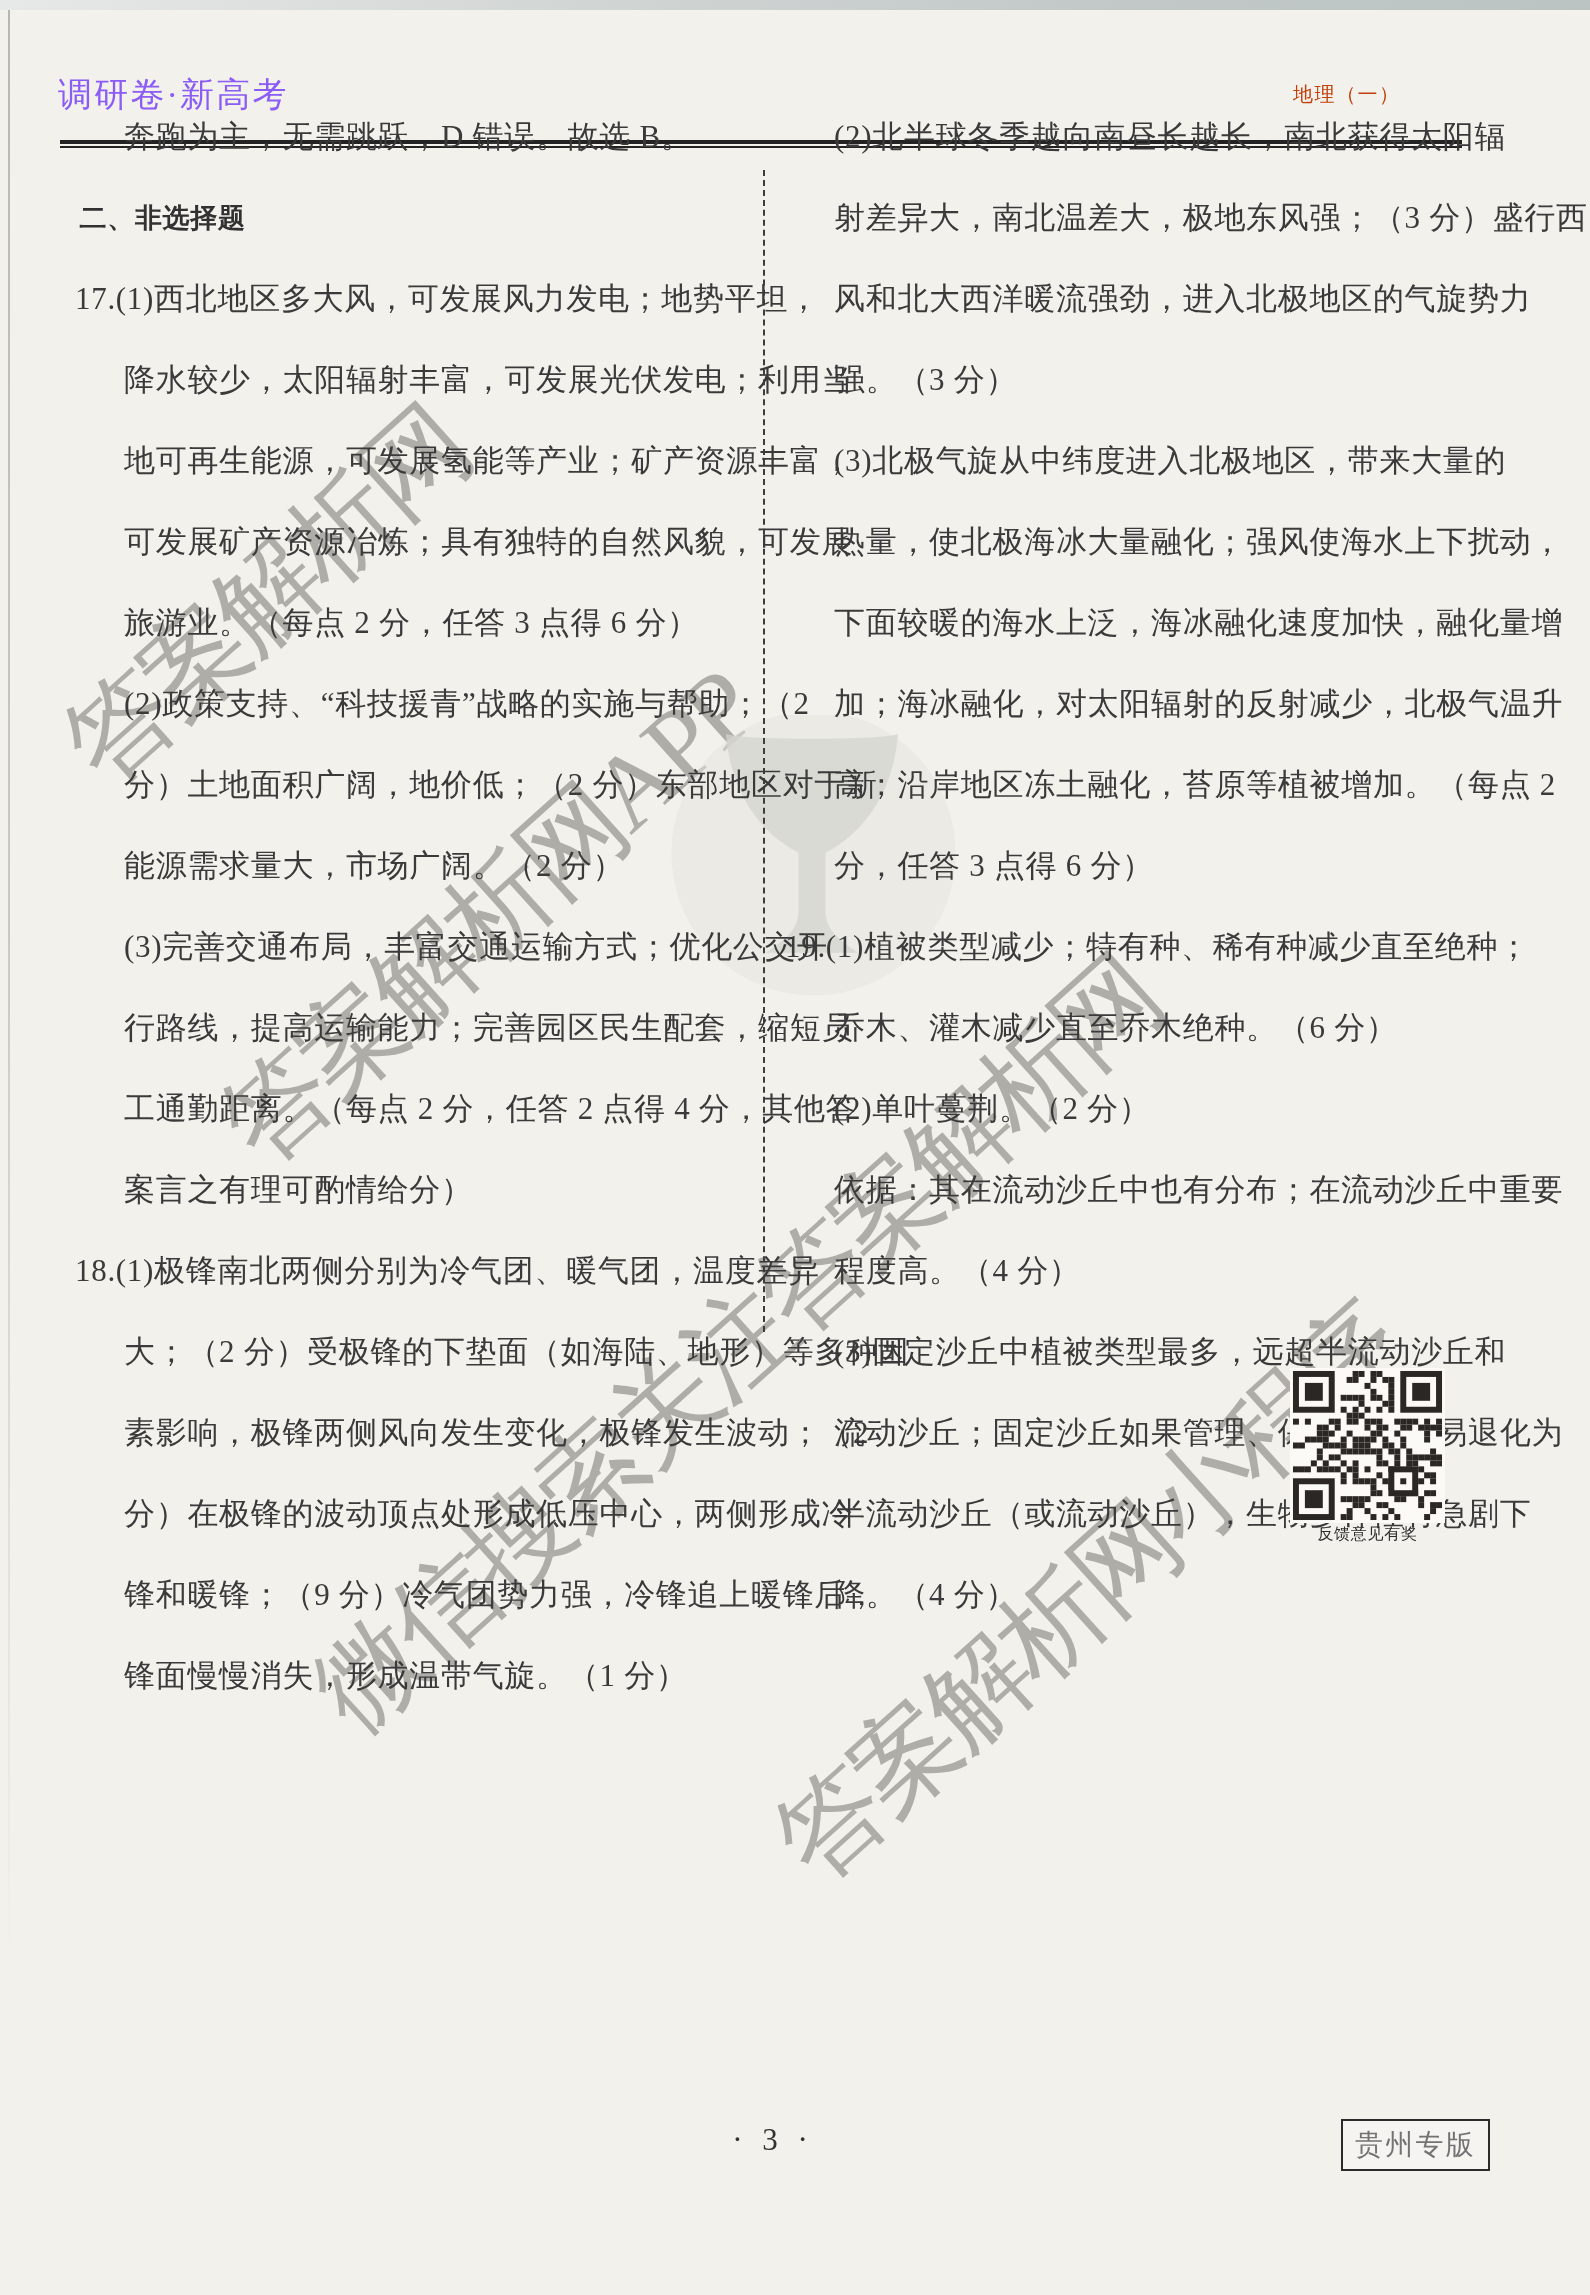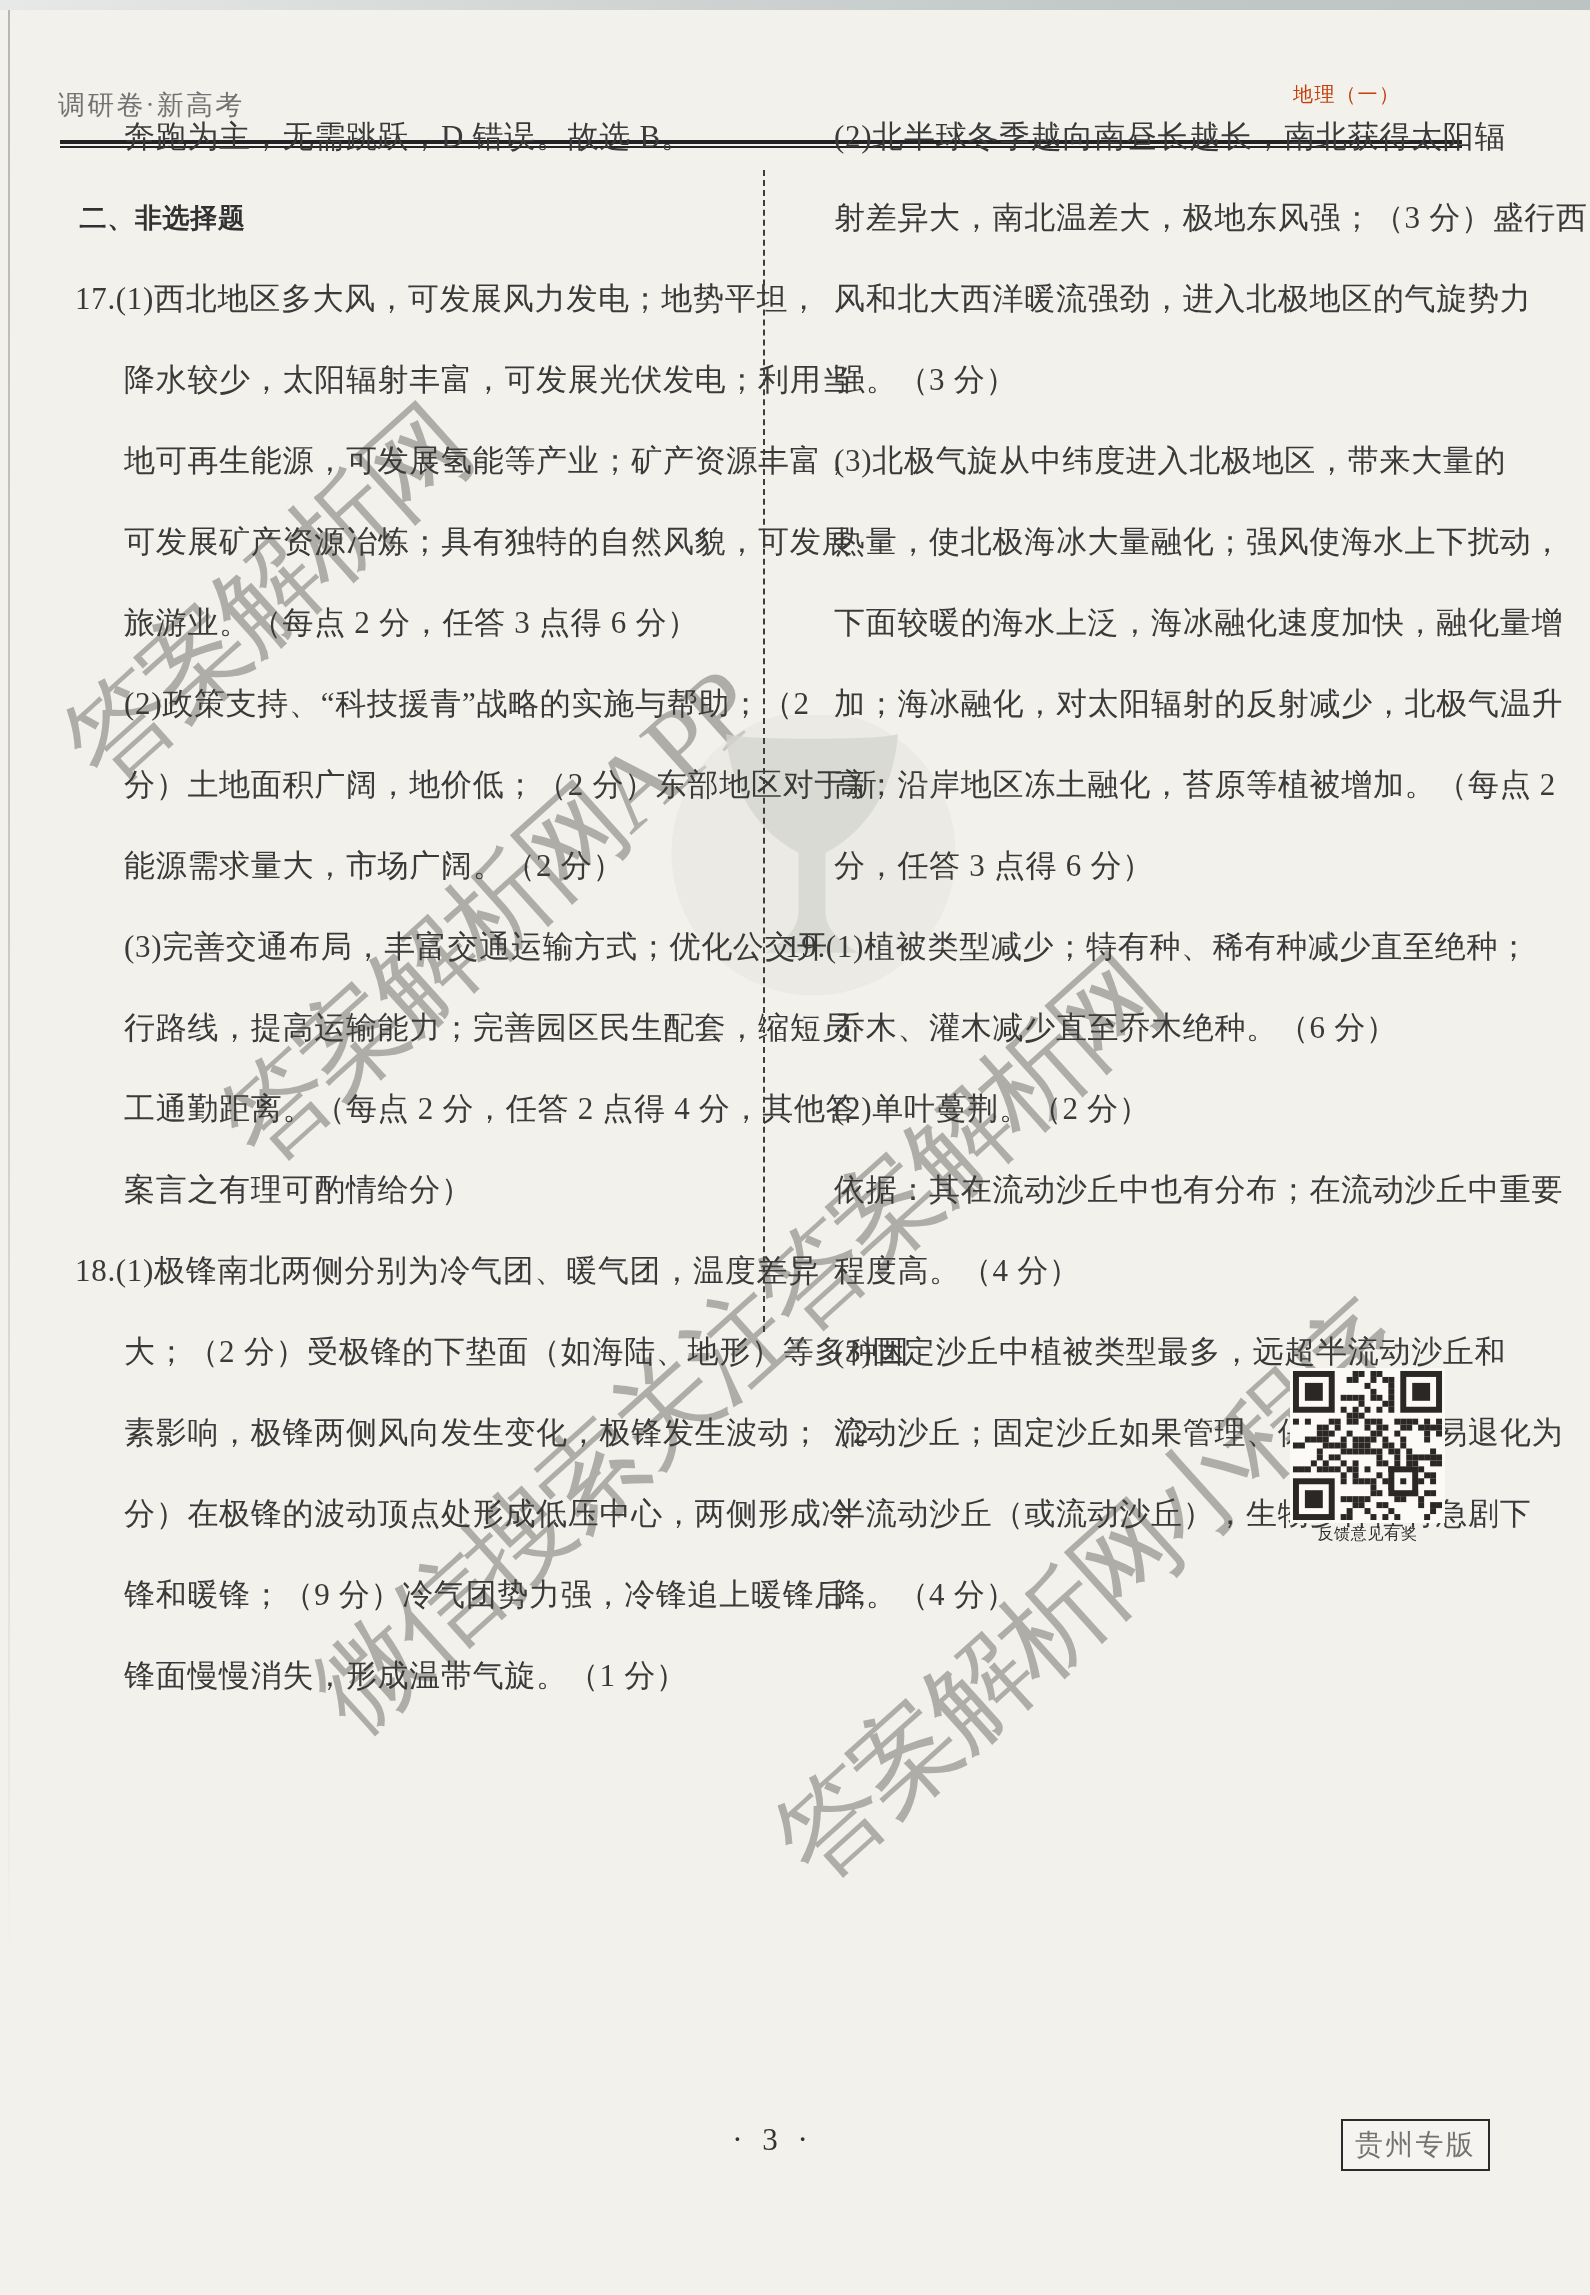--- a/index.html
+++ b/index.html
@@ -19,21 +19,21 @@
     font-size:105px;letter-spacing:-6px;color:#96948f;opacity:.72;
     transform:rotate(-42deg);transform-origin:0 50%;
     font-family:"Liberation Serif","DejaVu Serif",serif;
   }
   .wm-a{left:82px;top:709px;}
   .wm-b{left:239px;top:1088px;}
   .wm-c{left:332px;top:1656px;}
   .wm-d{left:793px;top:1805px;}
   .logo-mark{position:absolute;left:655px;top:715px;width:314px;height:314px;}
   
-  .hdr-left{position:absolute;left:58px;top:87px;font-size:27px;letter-spacing:2.2px;color:#737373;}
+  .hdr-left{position:absolute;left:58px;top:72px;font-size:34px;letter-spacing:2.2px;color:#8b5cf6;}
   .hdr-right{position:absolute;left:1293px;top:81px;font-size:20px;letter-spacing:1.5px;color:#c2410c;}
   .rule{position:absolute;left:60px;width:1402px;background:#232323;}
   .rule-top{top:140px;height:3.7px;}
   .rule-bot{top:146px;height:2.2px;}
   .col-divider{position:absolute;left:763px;top:170px;height:1162px;width:0;
     border-left:2.2px dashed #3d3d3d;}
   
   .col{position:absolute;top:96px;}
   .col-left{left:75px;}
   .col-right{left:785px;}

